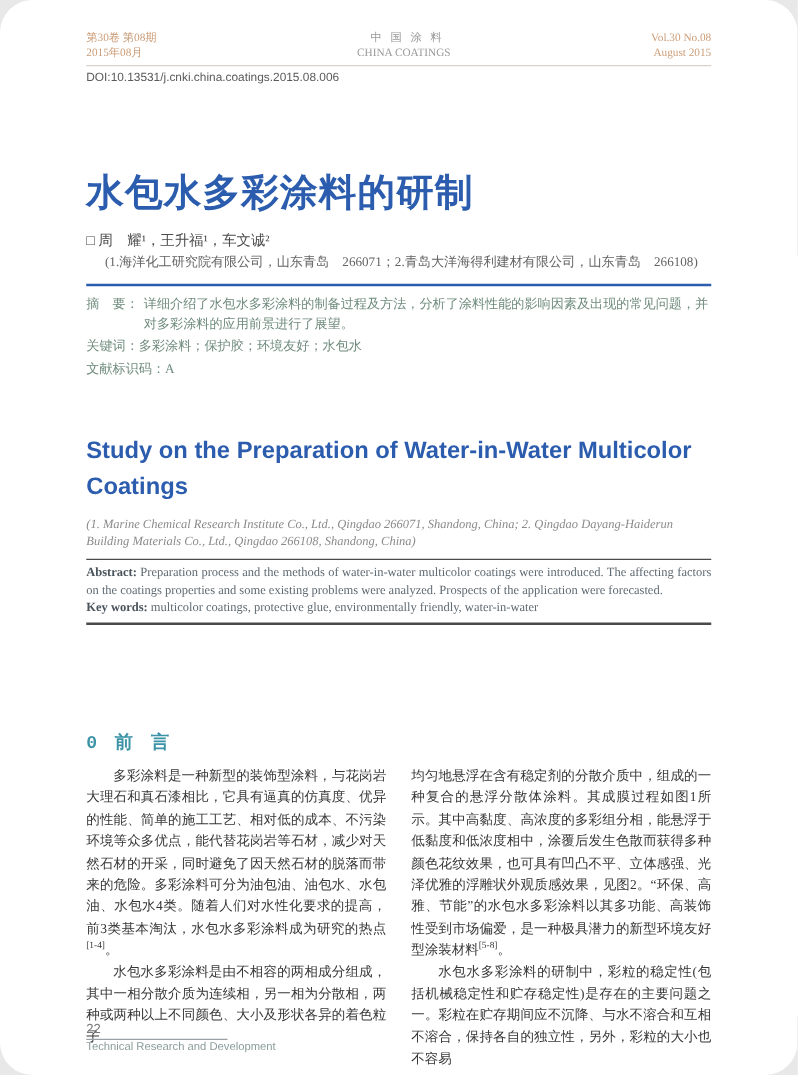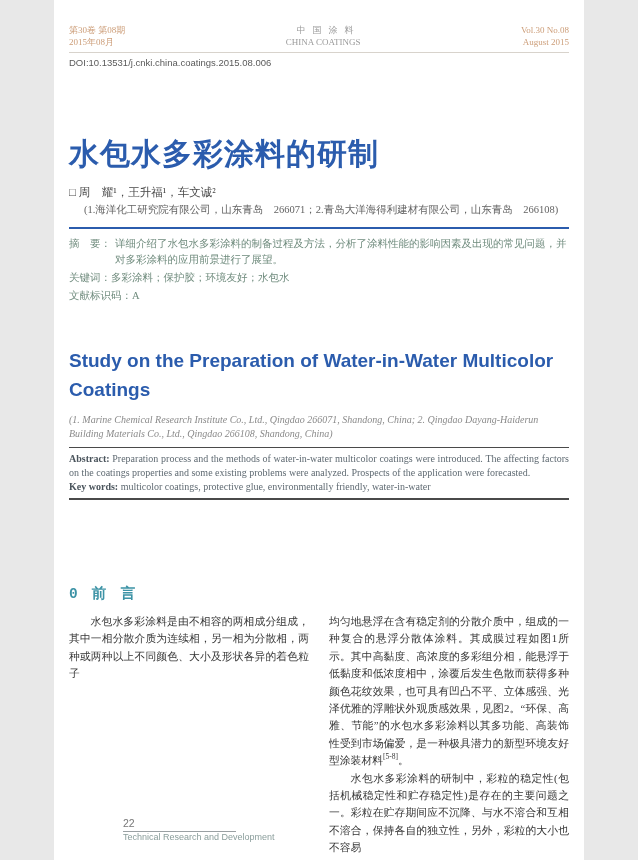--- a/index.html
+++ b/index.html
@@ -1,24 +1,25 @@
 <!DOCTYPE html>
 <html><head>
 <meta charset="utf-8">
 <style>
   * { margin:0; padding:0; box-sizing:border-box; }
   html,body { background:#e8e8e8; }
   .page {
     position:relative;
-    width:530px; height:860px;
+    width:638px; height:860px;
     margin:0 auto;
     background:#ffffff;
     font-family:"Liberation Serif","DejaVu Serif",serif;
     color:#333;
     overflow:hidden;
+    border-radius:26px;
   }
   .content { width:500px; margin:0 auto; padding-top:24px; }
 
   
   .jheader { display:flex; justify-content:space-between; align-items:flex-start;
              border-bottom:1px solid #d8d3cc; padding-bottom:4px; }
   .jheader .cell { font-size:9px; line-height:12px; }
   .jheader .left  { color:var(--orange); text-align:left; }
   .jheader .mid   { color:#9a9a9a; text-align:right; }
   .jheader .mid .cn { letter-spacing:7px; padding-left:7px; }
@@ -124,20 +125,21 @@
     </div>
 
     <div class="rule-thick"></div>
 
     <div class="section-head">
       <span class="num">0</span><span>前　言</span>
     </div>
 
     <div class="columns">
       <div class="col">
+          <p class="indent">多彩涂料是一种新型的装饰型涂料，与花岗岩大理石和真石漆相比，它具有逼真的仿真度、优异的性能、简单的施工工艺、相对低的成本、不污染环境等众多优点，能代替花岗岩等石材，减少对天然石材的开采，同时避免了因天然石材的脱落而带来的危险。多彩涂料可分为油包油、油包水、水包油、水包水4类。随着人们对水性化要求的提高，前3类基本淘汰，水包水多彩涂料成为研究的热点<sup>[1-4]</sup>。</p>
           <p class="indent">水包水多彩涂料是由不相容的两相成分组成，其中一相分散介质为连续相，另一相为分散相，两种或两种以上不同颜色、大小及形状各异的着色粒子</p>
         </div>
       <div class="col">
           <p class="">均匀地悬浮在含有稳定剂的分散介质中，组成的一种复合的悬浮分散体涂料。其成膜过程如图1所示。其中高黏度、高浓度的多彩组分相，能悬浮于低黏度和低浓度相中，涂覆后发生色散而获得多种颜色花纹效果，也可具有凹凸不平、立体感强、光泽优雅的浮雕状外观质感效果，见图2。“环保、高雅、节能”的水包水多彩涂料以其多功能、高装饰性受到市场偏爱，是一种极具潜力的新型环境友好型涂装材料<sup>[5-8]</sup>。</p>
           <p class="indent">水包水多彩涂料的研制中，彩粒的稳定性(包括机械稳定性和贮存稳定性)是存在的主要问题之一。彩粒在贮存期间应不沉降、与水不溶合和互相不溶合，保持各自的独立性，另外，彩粒的大小也不容易</p>
         </div>
     </div>
   </div>
 
   <div class="pfooter">

